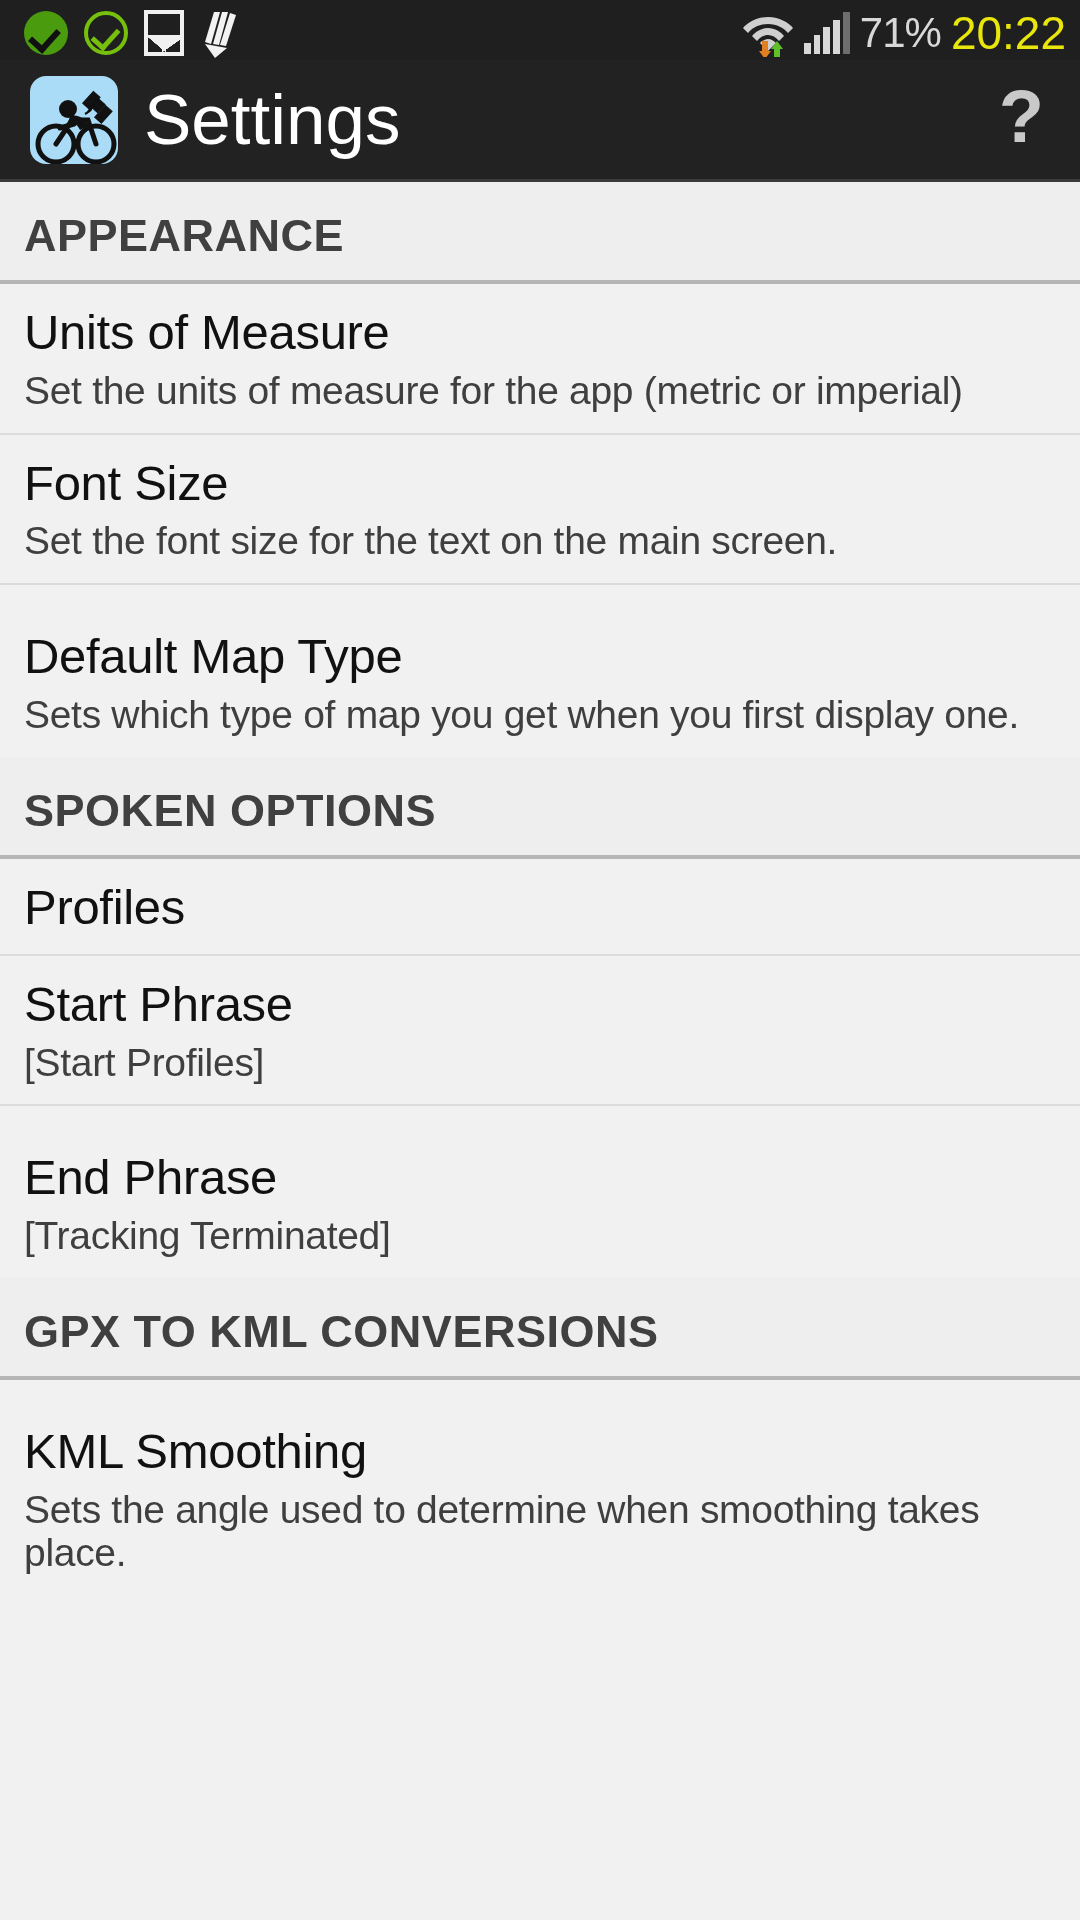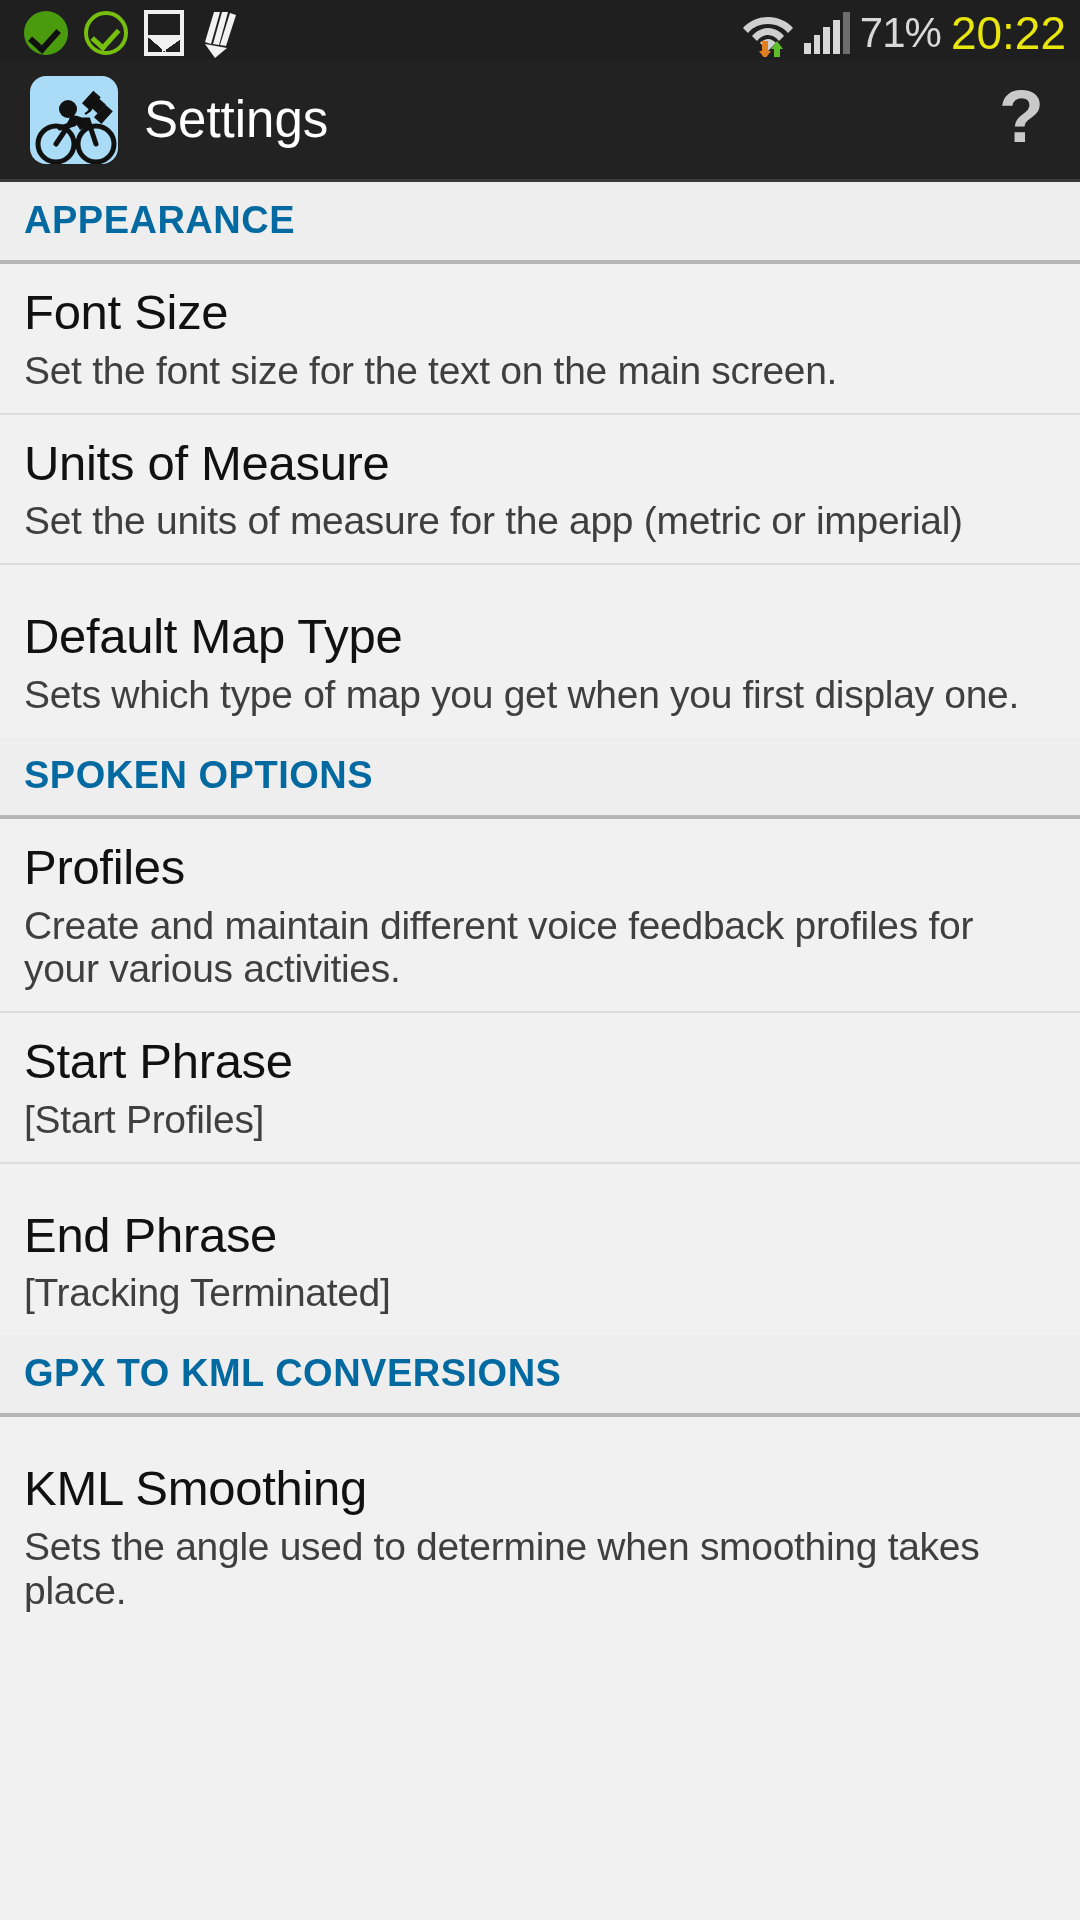--- a/index.html
+++ b/index.html
@@ -78,41 +78,41 @@
     display:flex; align-items:center;
     padding:0 36px 0 30px;
     border-bottom:3px solid #3a3a3a;
   }
   .app-icon {
     width:88px; height:88px; border-radius:16px;
     background:#aadcf7; position:relative; overflow:hidden;
     flex:0 0 auto;
   }
   .app-title {
-    color:#ffffff; font-size:51px; font-weight:400;
+    color:#ffffff; font-size:71px; font-weight:400;
     margin-left:26px; letter-spacing:0px;
     white-space:nowrap;
   }
   .help-icon {
     margin-left:auto; color:#c9c9c9;
     font-size:74px; font-weight:bold; line-height:1;
     padding-bottom:6px;
   }
 
   
   .settings-list {
     width:1080px;
     background:#f1f1f1;
     height:1738px;
     overflow:hidden;
   }
   .section-header {
-    padding:17px 24px 18px 24px;
-    font-size:38px; font-weight:bold;
-    color:#0369a1; letter-spacing:0.5px;
+    padding:28px 24px 18px 24px;
+    font-size:45px; font-weight:bold;
+    color:#404040; letter-spacing:0.5px;
     background:#eeeeee;
     border-bottom:4px solid #b6b6b6;
   }
   .pref-item {
     padding:22px 24px 20px 24px;
     border-bottom:2px solid #dcdcdc;
     background:#f1f1f1;
   }
   .pref-title {
     font-size:49px; color:#111111;
@@ -196,39 +196,38 @@
   </div>
   <div class="app-title">Settings</div>
   <div class="help-icon">?</div>
 </div>
 
 <div class="settings-list">
 
   <div class="section-header">APPEARANCE</div>
 
   <div class="pref-item">
+    <div class="pref-title">Units of Measure</div>
+    <div class="pref-summary">Set the units of measure for the app (metric or imperial)</div>
+  </div>
+
+  <div class="pref-item">
     <div class="pref-title">Font Size</div>
     <div class="pref-summary">Set the font size for the text on the main screen.</div>
-  </div>
-
-  <div class="pref-item">
-    <div class="pref-title">Units of Measure</div>
-    <div class="pref-summary">Set the units of measure for the app (metric or imperial)</div>
   </div>
 
   <div class="pref-item last">
     <div class="pref-title">Default Map Type</div>
     <div class="pref-summary">Sets which type of map you get when you first display one.</div>
   </div>
 
   <div class="section-header">SPOKEN OPTIONS</div>
 
   <div class="pref-item">
     <div class="pref-title">Profiles</div>
-    <div class="pref-summary">Create and maintain different voice feedback profiles for your various activities.</div>
   </div>
 
   <div class="pref-item">
     <div class="pref-title">Start Phrase</div>
     <div class="pref-summary">[Start Profiles]</div>
   </div>
 
   <div class="pref-item last">
     <div class="pref-title">End Phrase</div>
     <div class="pref-summary">[Tracking Terminated]</div>

